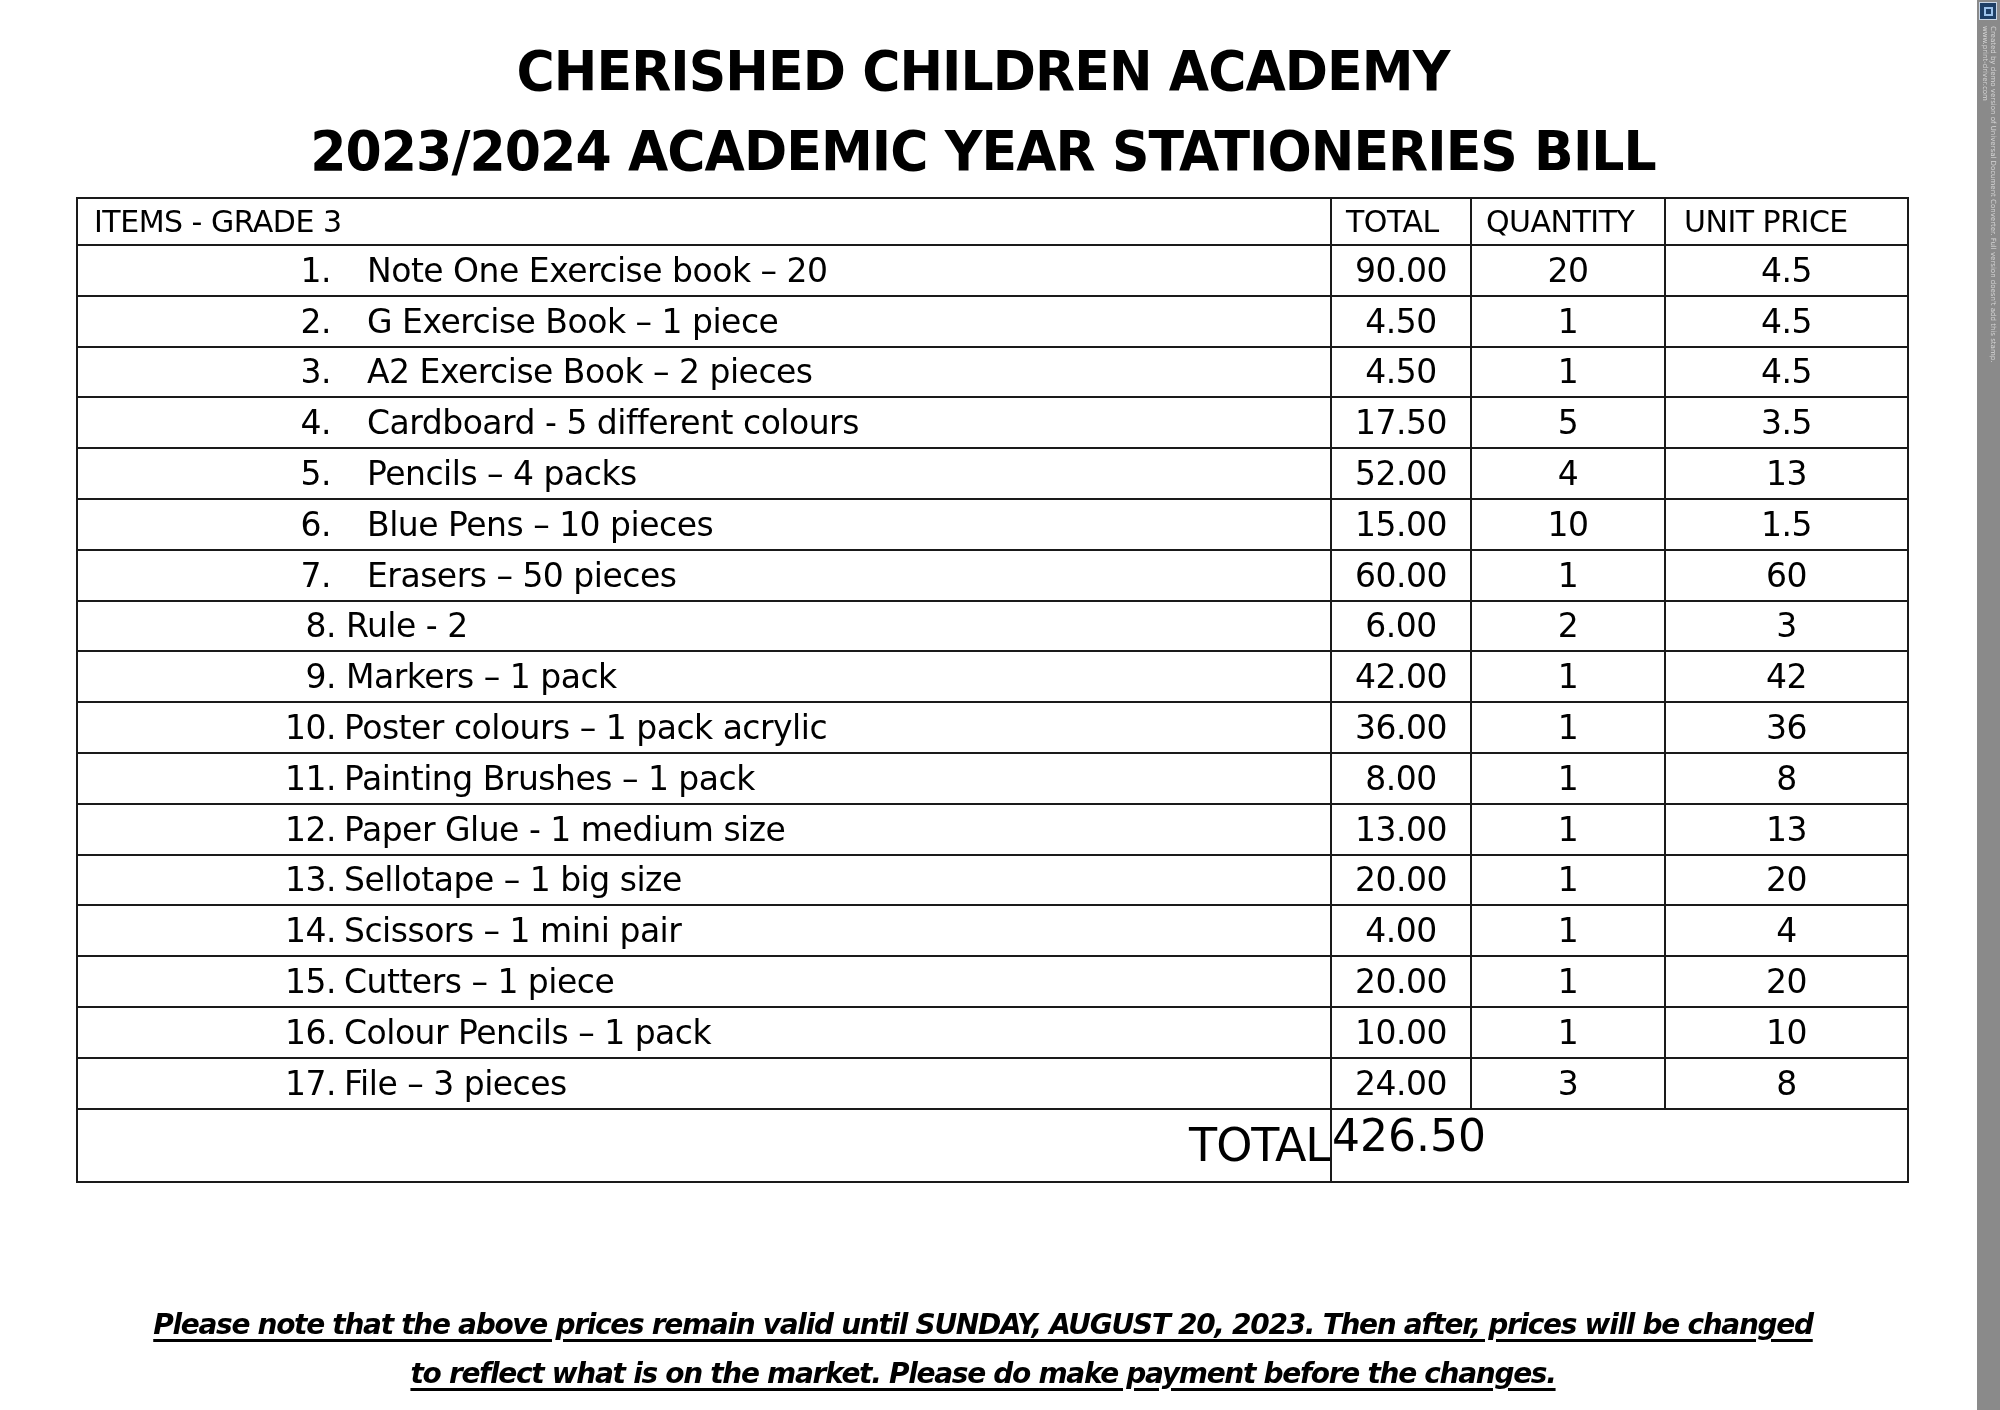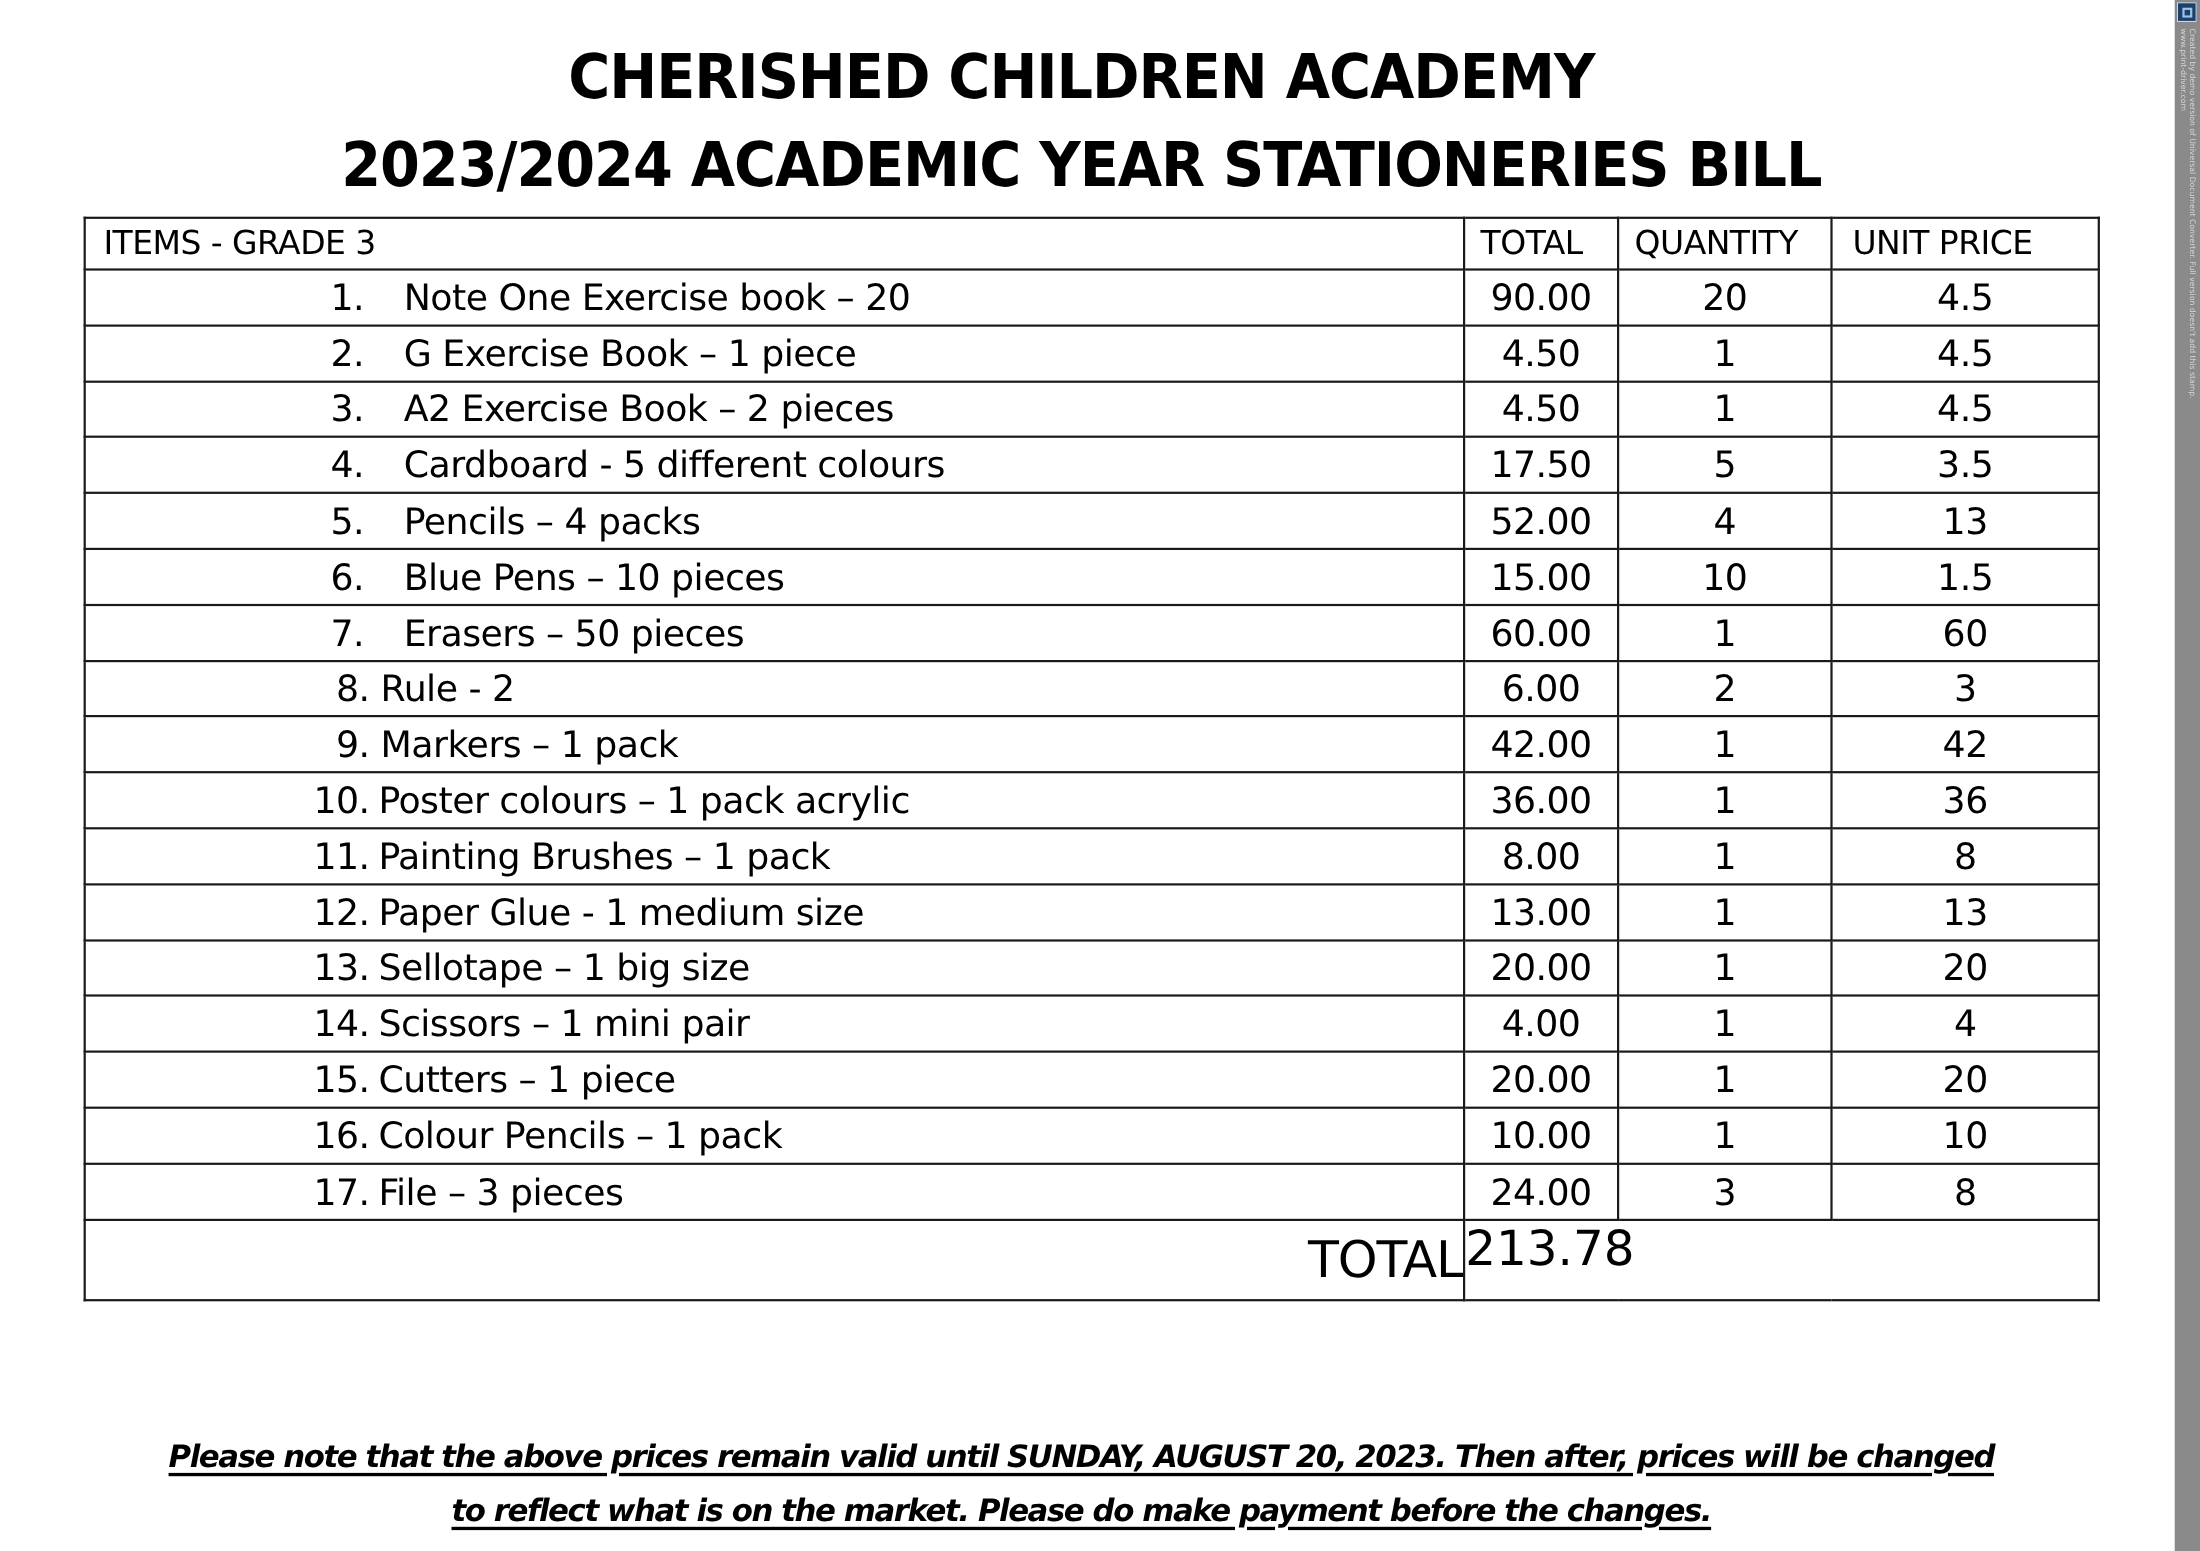--- a/index.html
+++ b/index.html
@@ -239,21 +239,21 @@
         <tr class="item">
           <td class="desc"><span class="num tight2">17.</span><span>File – 3 pieces</span></td>
           <td class="num-cell total-cell">24.00</td>
           <td class="num-cell">3</td>
           <td class="num-cell">8</td>
         </tr>
       </tbody>
     <tbody>
       <tr class="sum">
         <td class="sum-label">TOTAL</td>
-        <td class="sum-value" colspan="3">213.78</td>
+        <td class="sum-value" colspan="3">426.50</td>
       </tr>
     </tbody>
   </table>
 
   <div class="note n1">Please note that the above prices remain valid until SUNDAY, AUGUST 20, 2023. Then after, prices will be changed</div>
   <div class="note n2">to reflect what is on the market. Please do make payment before the changes.</div>
 
   <div class="watermark-strip">
     <div class="watermark-logo"></div>
     <div class="watermark-text">

